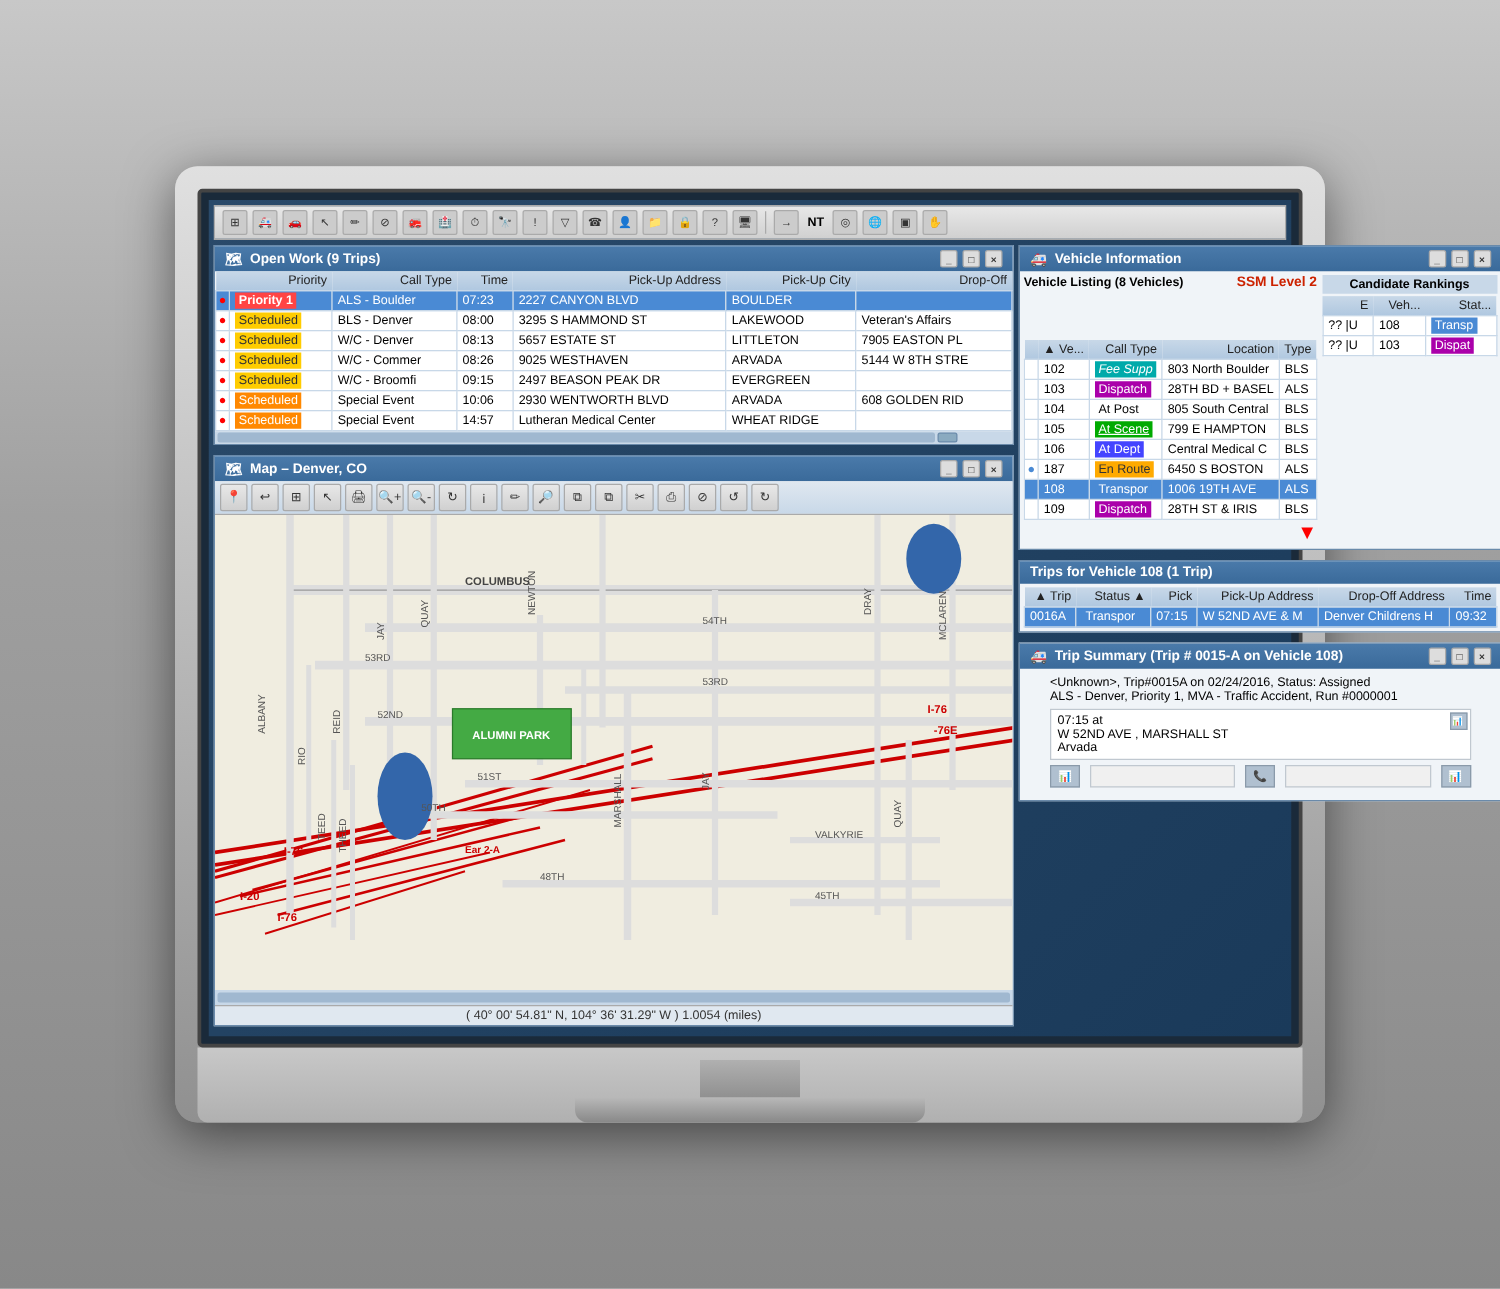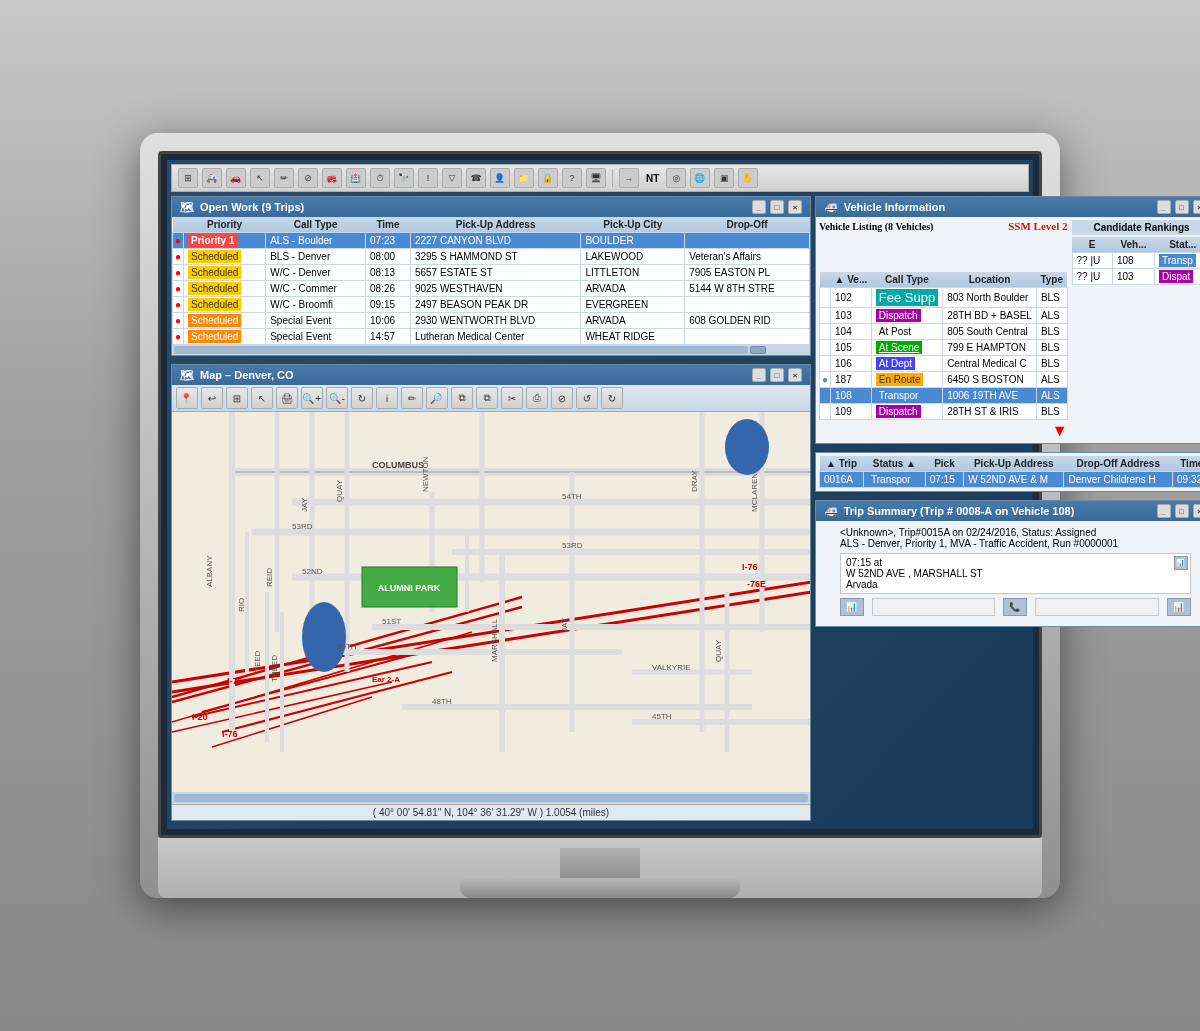--- a/index.html
+++ b/index.html
@@ -117,22 +117,22 @@
     
     table {
       width: 100%;
       border-collapse: collapse;
       font-size: 10px;
     }
     th {
       background: linear-gradient(180deg, #c8d8e8 0%, #b0c8e0 100%);
       border: 1px solid #8aaBBcc;
       padding: 2px 4px;
-      text-align: center;
-      font-weight: bold;
+      text-align: right;
+      font-weight: normal;
       color: #222;
       white-space: nowrap;
     }
     td {
       border: 1px solid #c8d8e8;
       padding: 1px 4px;
       white-space: nowrap;
       background: white;
     }
     .row-selected td { background: #4a8ad4 !important; color: white !important; }
@@ -548,40 +548,40 @@
               </div>
               <div class="panel-title-controls">
                 <div class="title-btn">_</div>
                 <div class="title-btn">□</div>
                 <div class="title-btn">×</div>
               </div>
             </div>
             <div style="display:flex;gap:4px;padding:3px;">
 
               <div style="flex:1;">
-                <div style="display:flex;justify-content:space-between;align-items:center;margin-bottom:2px;font-family:Liberation Serif, serif;">
+                <div style="display:flex;justify-content:space-between;align-items:center;margin-bottom:2px;">
                   <span style="font-size:10px;font-weight:bold;">Vehicle Listing (8 Vehicles)</span>
                   <span class="ssm-level">SSM Level 2</span>
                 </div>
                 <div style="overflow-y:auto;max-height:160px;margin-top:40px;">
                   <table>
                     <thead>
                       <tr>
                         <th style="width:8px;"></th>
                         <th>▲ Ve...</th>
                         <th>Call Type</th>
                         <th>Location</th>
                         <th>Type</th>
                       </tr>
                     </thead>
                     <tbody id="vehicle-tbody">
                     <tr>
     <td class="col-indicator"><span style="color:transparent;">●</span></td>
     <td>102</td>
-    <td><span class="status-fee-supp" style="padding:1px 3px;display:inline-block;font-size:13px;">Fee Supp</span></td>
+    <td><span class="status-fee-supp" style="padding:1px 3px;display:inline-block;font-size:10px;font-style:italic;">Fee Supp</span></td>
     <td>803 North Boulder</td>
     <td>BLS</td>
   </tr>
                         <tr>
     <td class="col-indicator"><span style="color:transparent;">●</span></td>
     <td>103</td>
     <td><span class="status-dispatch" style="padding:1px 3px;display:inline-block;font-size:10px;">Dispatch</span></td>
     <td>28TH BD + BASEL</td>
     <td>ALS</td>
   </tr>
@@ -656,20 +656,23 @@
     <td>103</td>
     <td><span class="status-dispatch" style="padding:1px 3px;display:inline-block;font-size:10px;">Dispat</span></td>
   </tr>
                     </tbody>
                 </table>
               </div>
             </div>
           </div>
 
           <div class="panel">
+            <div class="panel-title">
+              <span>Trips for Vehicle 108 (1 Trip)</span>
+            </div>
             <div style="padding:3px;">
               <table>
                 <thead>
                   <tr>
                     <th>▲ Trip</th>
                     <th>Status ▲</th>
                     <th>Pick</th>
                     <th>Pick-Up Address</th>
                     <th>Drop-Off Address</th>
                     <th>Time</th>
@@ -686,21 +689,21 @@
   </tr>
                   </tbody>
               </table>
             </div>
           </div>
 
           <div class="panel">
             <div class="panel-title">
               <div style="display:flex;align-items:center;gap:6px;">
                 <span>🚑</span>
-                <span>Trip Summary (Trip # 0008-A on Vehicle 108)</span>
+                <span>Trip Summary (Trip # 0015-A on Vehicle 108)</span>
               </div>
               <div class="panel-title-controls">
                 <div class="title-btn">_</div>
                 <div class="title-btn">□</div>
                 <div class="title-btn">×</div>
               </div>
             </div>
             <div class="trip-summary-content">
               <div style="margin-bottom:4px;font-size:10px;">
                 <div>&lt;Unknown&gt;, Trip#0015A on 02/24/2016, Status: Assigned</div>

